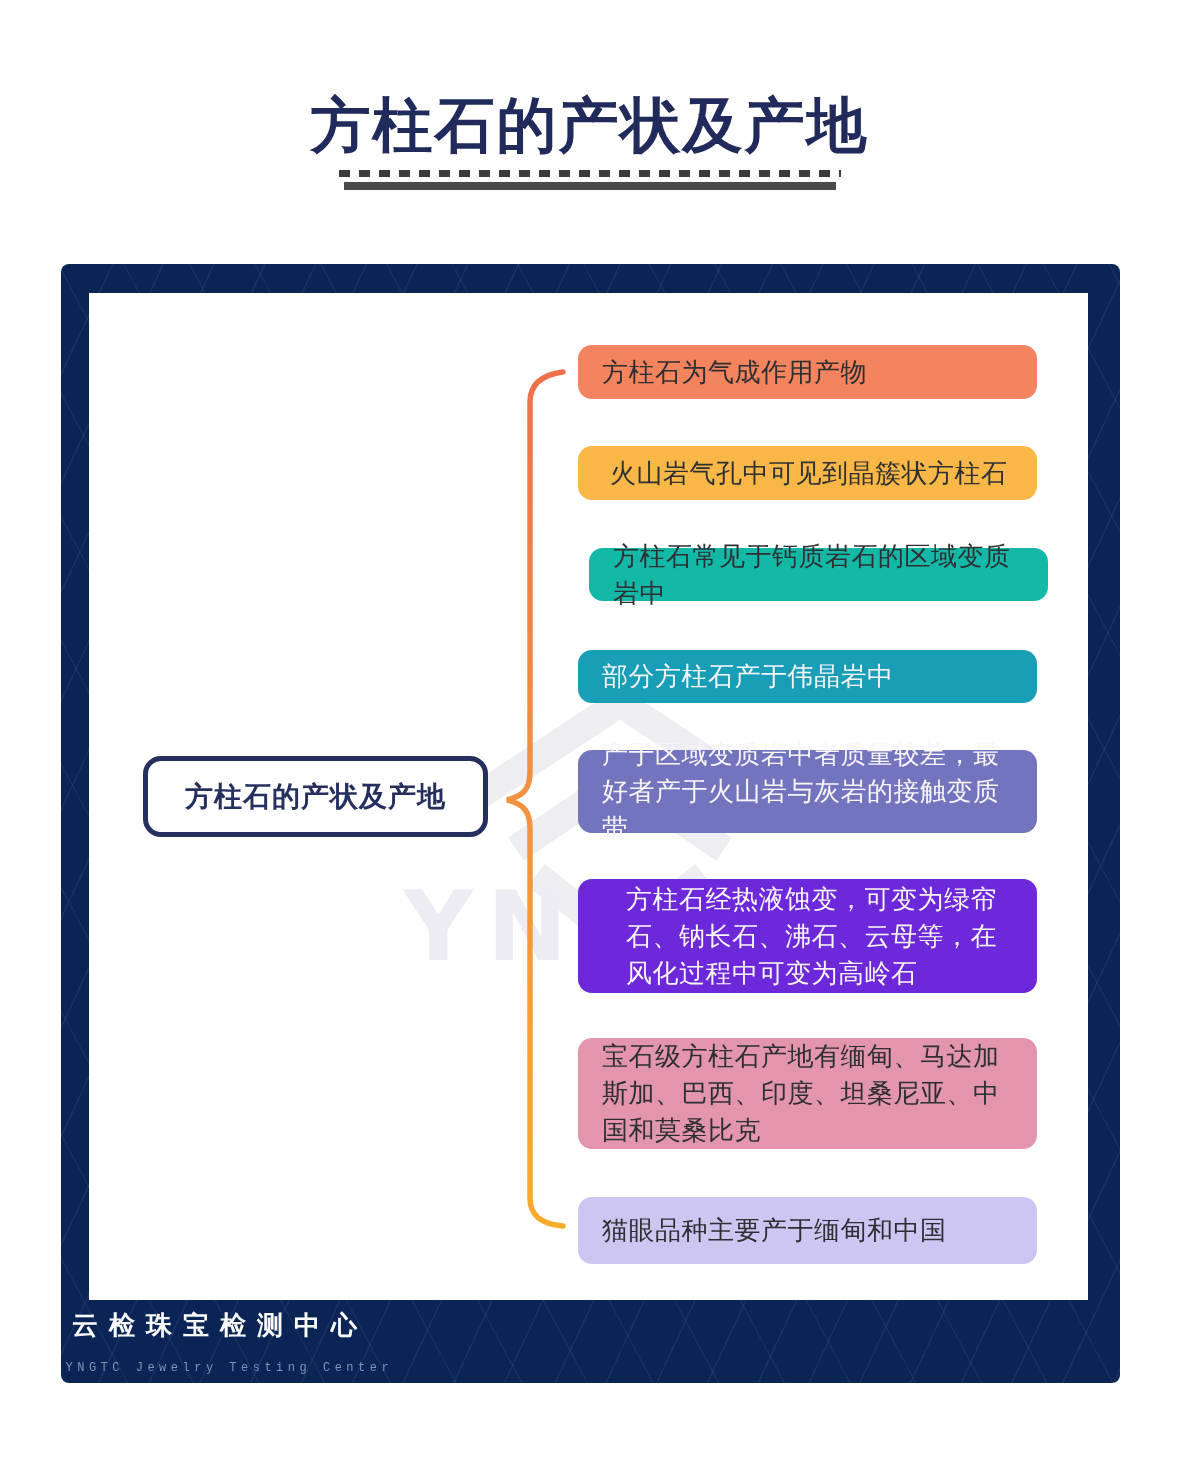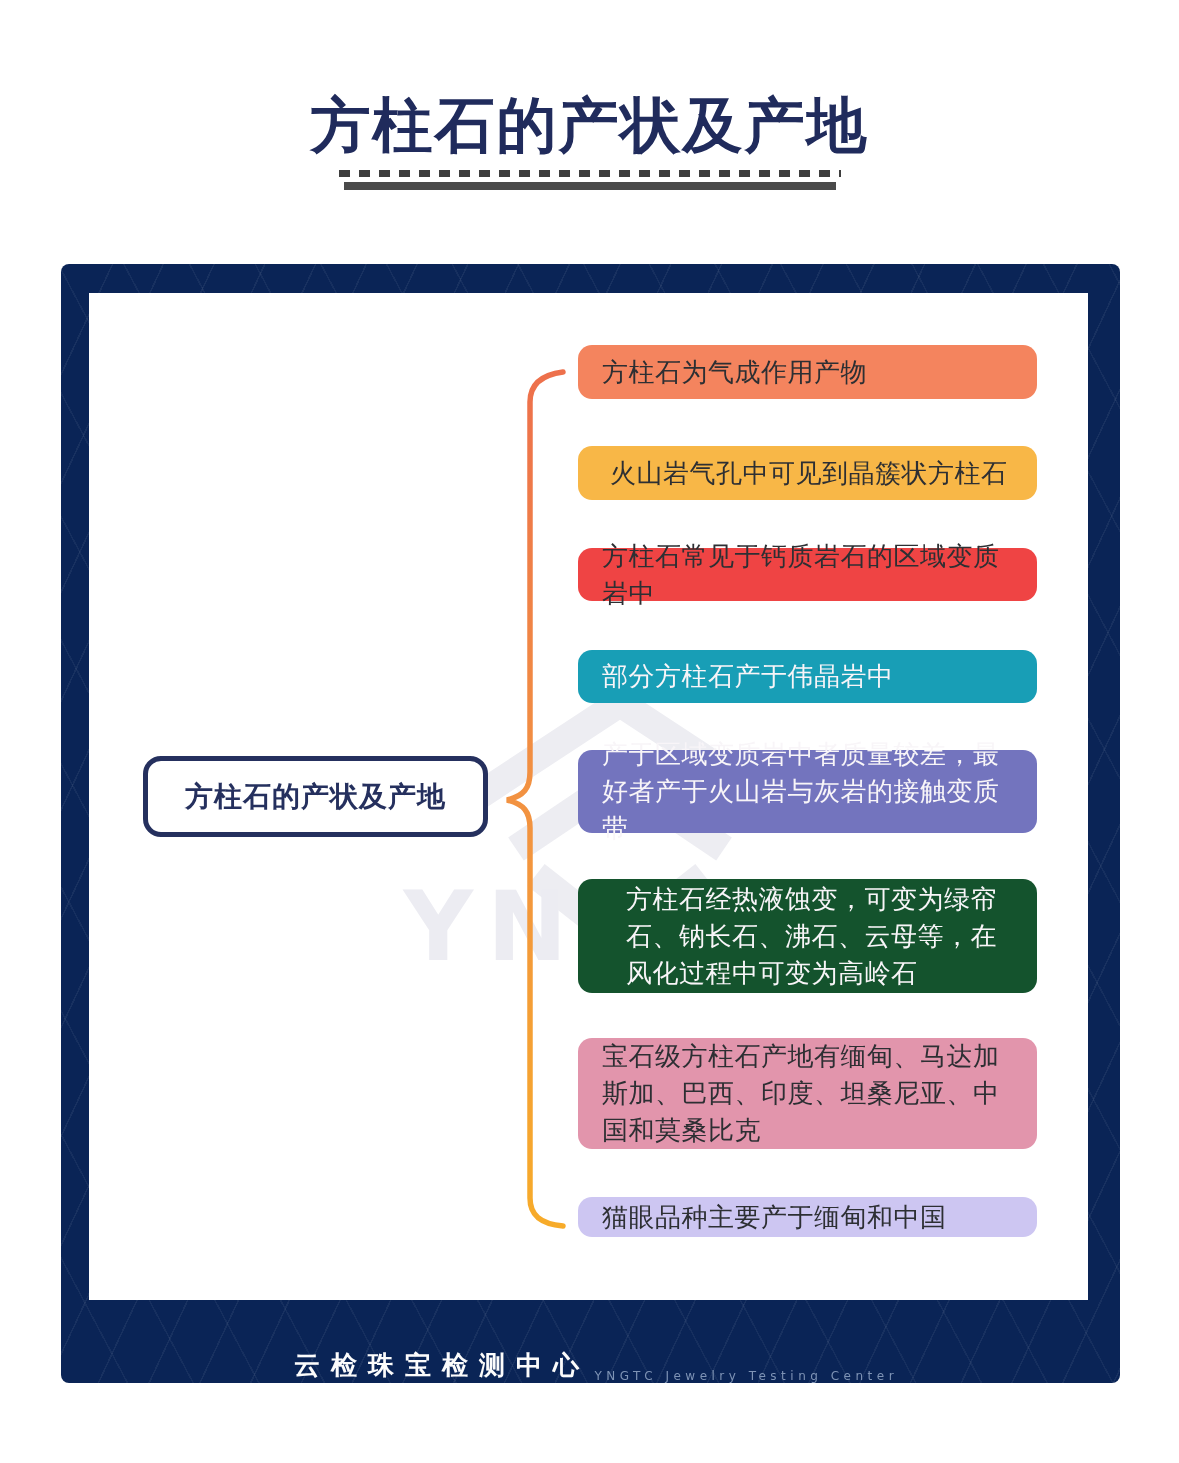--- a/index.html
+++ b/index.html
@@ -52,26 +52,26 @@
     padding:8px 16px 8px 24px;
     font-size:26px; font-weight:500; line-height:37px; letter-spacing:0.5px;
   }
   .b0 { top:52px;  height:54px; }
   .b1 { top:153px; height:54px; }
   .b2 { top:255px; height:53px; }
   .b3 { top:357px; height:53px; }
   .b4 { top:457px; height:83px; }
   .b5 { top:586px; height:114px; }
   .b6 { top:745px; height:111px; }
-  .b7 { top:904px; height:40px; }
+  .b7 { top:904px; height:67px; }
 
   
   .footer {
     position:absolute; left:0; bottom:0; width:100%; height:83px;
-    display:flex; flex-direction:row; align-items:flex-end; justify-content:center;
+    display:flex; flex-direction:column; align-items:flex-start; justify-content:center;font-family:Liberation Mono, monospace;
   }
   .footer-cn { font-size:26px; font-weight:700; color:#FCFCFC; letter-spacing:11px; text-indent:11px; }
   .footer-en { margin-top:18px; font-size:12px; font-weight:500; color:#7E93B5; letter-spacing:4.5px; text-indent:4.5px; }
 </style>
 </head>
 <body>
 
 <div class="page">
 
   <div class="title-wrap">
@@ -103,24 +103,24 @@
             <stop id="bg-stop-top" offset="0" stop-color="#ED6F4C"></stop>
             <stop id="bg-stop-mid" offset="0.5" stop-color="#F29241"></stop>
             <stop id="bg-stop-bot" offset="1" stop-color="#F7AC29"></stop>
           </linearGradient>
         </defs>
         <path d="M 68,12 C 45,15 35,26 35,42 L 35,412 C 35,428 29,436 12,440 C 29,444 35,452 35,468 L 35,838 C 35,855 45,864 68,866" fill="none" stroke="url(#braceGrad)" stroke-width="5.5" stroke-linecap="round"></path>
       </svg>
 
       <div class="branch b0" style="background-color: rgb(244, 132, 94); color: rgb(45, 47, 51);">方柱石为气成作用产物</div>
       <div class="branch b1" style="background-color: rgb(248, 183, 71); color: rgb(45, 47, 51); padding-left: 32px;">火山岩气孔中可见到晶簇状方柱石</div>
-      <div class="branch b2" style="background-color: #ef4444; color: rgb(45, 47, 51);">方柱石常见于钙质岩石的区域变质岩中</div>
+      <div class="branch b2" style="background-color: #14b8a6; color: rgb(45, 47, 51); margin-left: 11px;">方柱石常见于钙质岩石的区域变质岩中</div>
       <div class="branch b4" style="background-color: rgb(115, 116, 190); color: rgb(248, 245, 248);">产于区域变质岩中者质量较差，最好者产于火山岩与灰岩的接触变质带</div>
       <div class="branch b3" style="background-color: rgb(24, 158, 182); color: rgb(248, 245, 248);">部分方柱石产于伟晶岩中</div>
-      <div class="branch b5" style="background-color: #14532d; color: rgb(248, 245, 248); padding-left: 48px;">方柱石经热液蚀变，可变为绿帘石、钠长石、沸石、云母等，在风化过程中可变为高岭石</div>
+      <div class="branch b5" style="background-color: #6d28d9; color: rgb(248, 245, 248); padding-left: 48px;">方柱石经热液蚀变，可变为绿帘石、钠长石、沸石、云母等，在风化过程中可变为高岭石</div>
       <div class="branch b6" style="background-color: rgb(226, 149, 172); color: rgb(45, 47, 51);">宝石级方柱石产地有缅甸、马达加斯加、巴西、印度、坦桑尼亚、中国和莫桑比克</div>
       <div class="branch b7" style="background-color: rgb(205, 198, 242); color: rgb(45, 47, 51);">猫眼品种主要产于缅甸和中国</div>
 
     </div>
 
     <div class="footer">
       <div class="footer-cn">云检珠宝检测中心</div>
       <div class="footer-en">YNGTC Jewelry Testing Center</div>
     </div>
 

